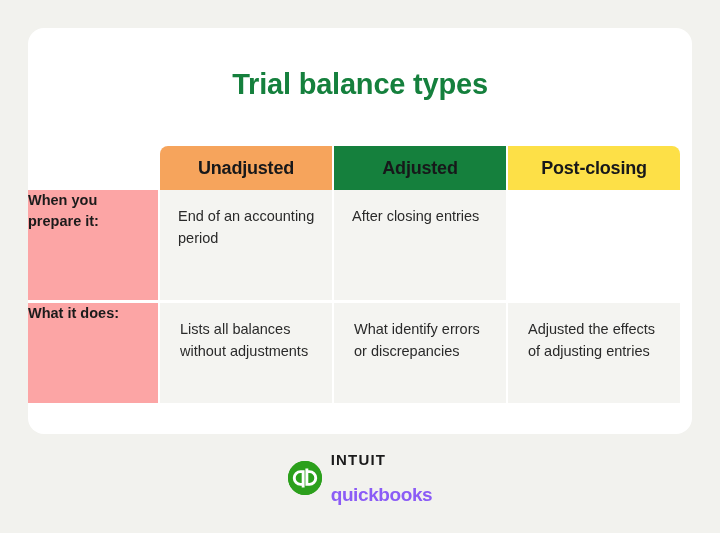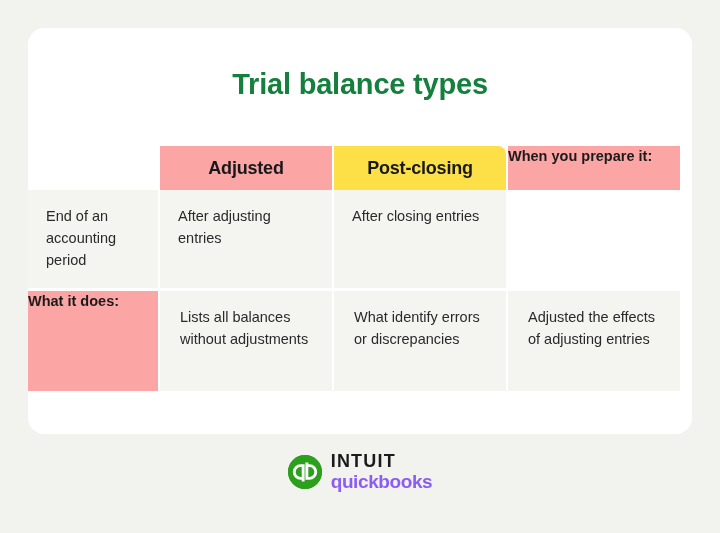--- a/index.html
+++ b/index.html
@@ -59,42 +59,42 @@
     height: 44px;
     display: flex;
     align-items: center;
     justify-content: center;
     font-size: 18px;
     font-weight: bold;
     color: #17181a;
     letter-spacing: -0.2px;
   }
   .hdr-0 { background: #f6a45c; border-radius: 8px 0 0 0; }
-  .hdr-1 { background: #fca5a5; }
+  .hdr-1 { background: #15803d; }
   .hdr-2 { background: #fde047; border-radius: 0 8px 0 0; }
 
   .rowlabel {
     display: flex;
     padding-right: 14px;
     font-size: 14.5px;
     font-weight: bold;
     color: #1b1b1b;
     line-height: 1.45;
     background: #fca5a5;
   }
   .rowlabel span { display: block; }
   .cell {
     background: #f4f4f1;
     font-size: 14.5px;
     color: #2a2a2a;
     line-height: 1.5;
     padding: 16px 16px 16px 18px;
     box-sizing: border-box;
   }
-  .r0 { height: 98px; }
+  .r0 { height: 110px; }
   .r1 { height: 100px; padding-left: 20px; }
   .row-gap { height: 3px; background: #ffffff; grid-column: 1 / span 4; }
 
   .footer {
     position: absolute;
     left: 0;
     top: 452px;
     width: 720px;
     display: flex;
     align-items: center;
@@ -110,25 +110,25 @@
     flex: none;
   }
   .logo-mark svg { display: block; }
   .logo-text {
     display: flex;
     flex-direction: column;
     justify-content: center;
     line-height: 1;
   }
   .logo-intuit {
-    font-size: 18px;
+    font-size: 15px;
     font-weight: bold;
     letter-spacing: 1.2px;
     color: #1b1b1b;
-    margin-bottom: 2px;
+    margin-bottom: 18px;
   }
   .logo-qb {
     font-size: 19px;
     font-weight: bold;
     letter-spacing: -0.4px;
     color: #8b5cf6;
   }
 </style>
 </head>
 <body>
@@ -136,28 +136,28 @@
 <div class="page">
 
   <div class="card">
 
     <div class="title">Trial balance types</div>
 
     <div class="table">
       <div class="grid">
 
         <div class="hdr-blank"></div>
+        <div class="hdr hdr-0">Unadjusted</div>
         <div class="hdr hdr-1">Adjusted</div>
         <div class="hdr hdr-2">Post-closing</div>
 
         <div class="rowlabel">
           <span>When you prepare it:</span>
         </div>
         <div class="cell r0">End of an accounting period</div>
-        <div class="cell r0">After adjusting entries</div>
         <div class="cell r0">After closing entries</div>
 
         <div class="row-gap"></div>
 
         <div class="rowlabel">
           <span>What it does:</span>
         </div>
         <div class="cell r1">Lists all balances without adjustments</div>
         <div class="cell r1">What identify errors or discrepancies</div>
         <div class="cell r1">Adjusted the effects of adjusting entries</div>

